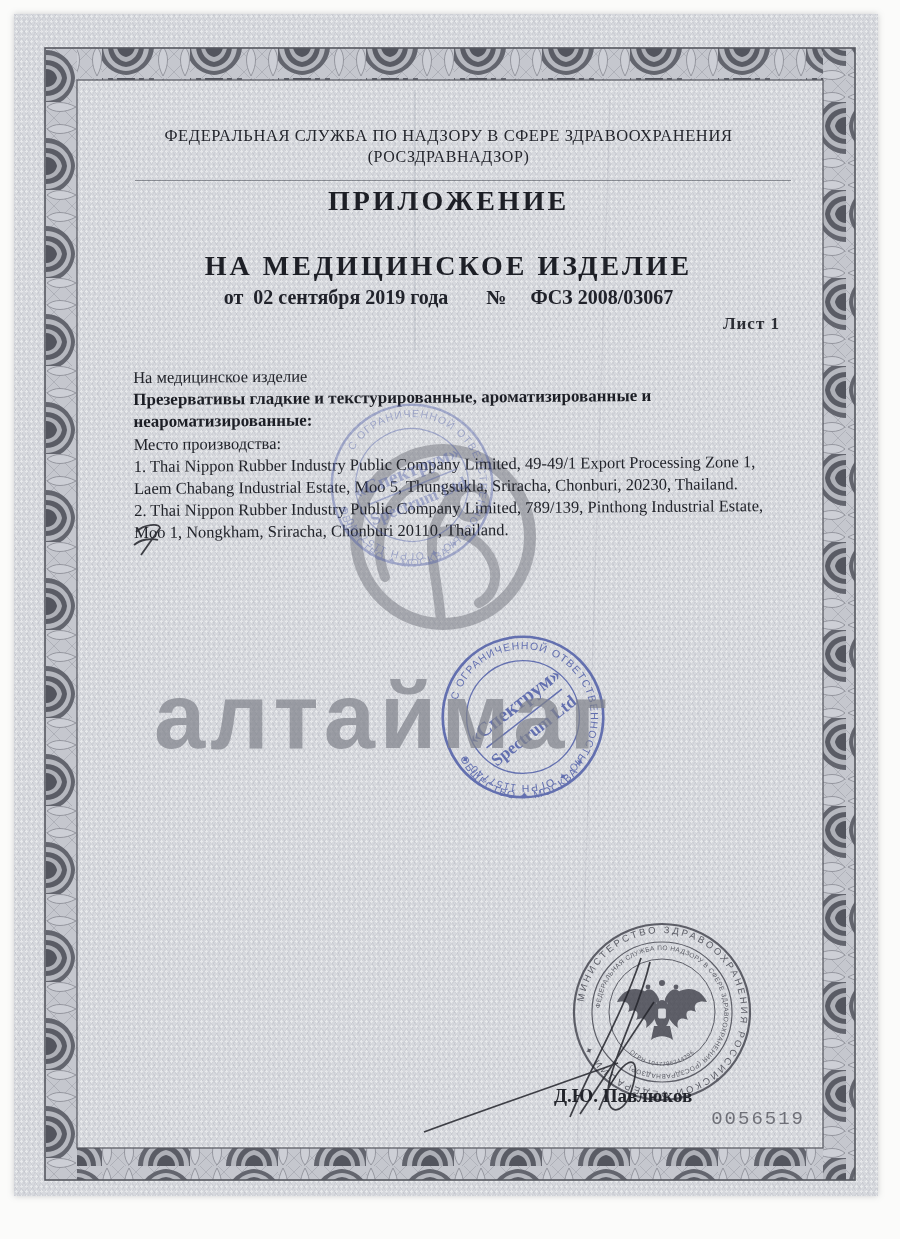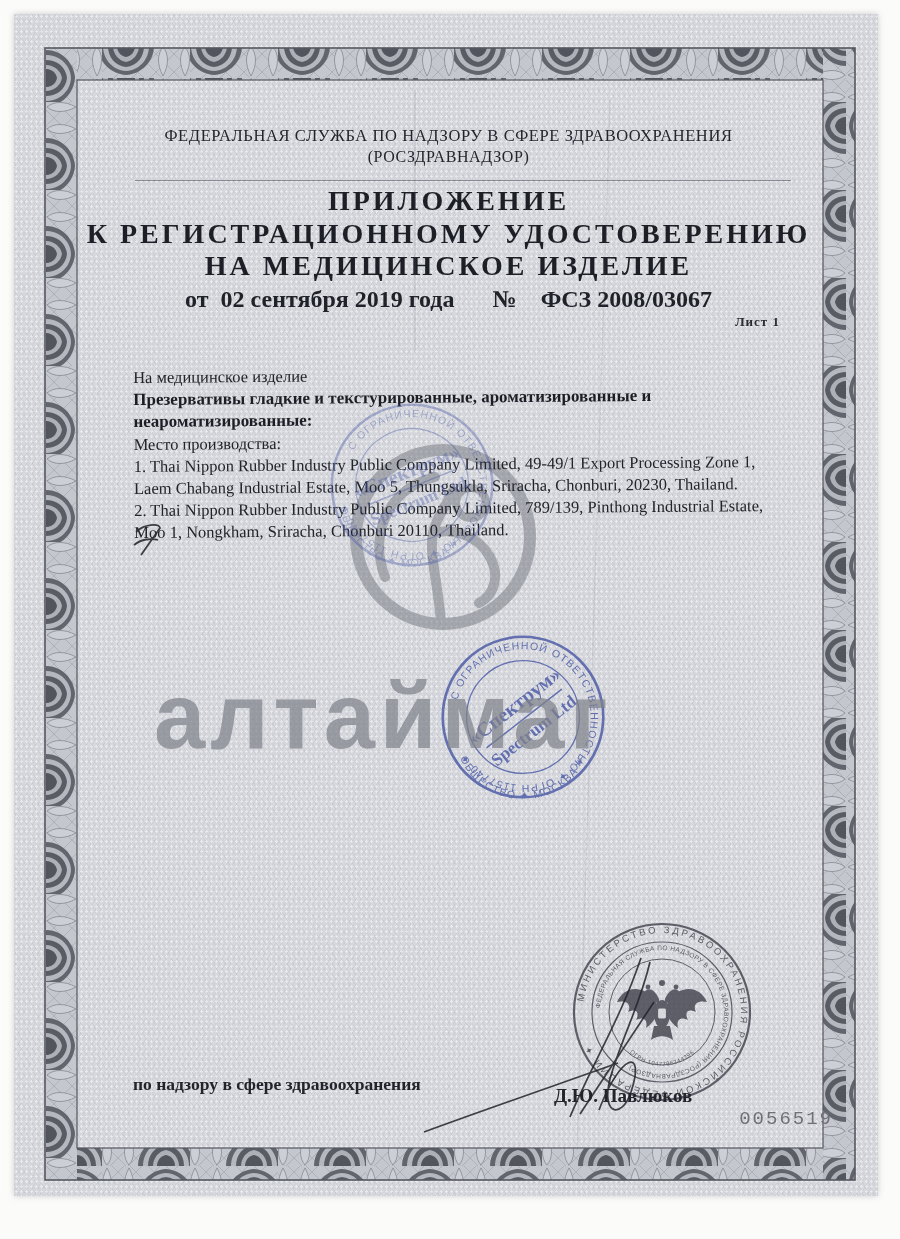--- a/index.html
+++ b/index.html
@@ -17,34 +17,34 @@
   .layer{position:absolute;left:0;top:0;width:864px;height:1182px;}
   
   .center-col{position:absolute;left:63px;width:743px;text-align:center;color:#23252c;}
   .agency1{top:112px;font-size:16.5px;letter-spacing:.6px;}
   .agency2{top:134px;font-size:16px;letter-spacing:.6px;}
   .hrule{position:absolute;left:121px;top:166px;width:656px;height:0;
          border-top:1px solid rgba(70,72,82,.55);}
   .title{font-family:Liberation Serif, serif;font-weight:bold;color:#1d1f26;
          font-size:28px;letter-spacing:3px;}
   .title1{top:171px;} .title2{top:204px;} .title3{top:236px;}
-  .dateline{top:272px;font-size:24px;font-weight:bold;color:#20222a;}
+  .dateline{top:272px;font-size:20px;font-weight:bold;color:#20222a;}
   .dateline .gap1{display:inline-block;width:38px;}
   .dateline .gap2{display:inline-block;width:24px;}
   .sheet{position:absolute;left:616px;top:300px;width:150px;text-align:right;
-         font-size:13px;font-weight:bold;color:#2a2c33;letter-spacing:1px;}
+         font-size:17px;font-weight:bold;color:#2a2c33;letter-spacing:1px;}
   .bodyblock{position:absolute;left:119px;top:353px;width:670px;
              font-size:16.5px;line-height:22.2px;color:#22242b;
              transform:rotate(-0.45deg);transform-origin:left top;}
   .bodyblock .b{font-weight:bold;font-size:17px;color:#1c1e25;}
   .sigblock{position:absolute;left:119px;top:1058px;width:460px;
             font-size:17.5px;line-height:24px;font-weight:bold;color:#22242b;}
   .signer{position:absolute;left:540px;top:1071px;width:240px;
           font-size:19px;font-weight:bold;color:#22242b;}
-  .formnum{position:absolute;left:568px;top:1094px;width:251px;text-align:right;
+  .formnum{position:absolute;left:540px;top:1094px;width:251px;text-align:right;
            font-family:"Liberation Mono", monospace;font-size:19px;letter-spacing:2px;
            color:#6f7078;}
   
   .wm-brand{position:absolute;left:140px;top:650px;width:600px;
             font-family:"Liberation Sans", sans-serif;font-weight:bold;
             font-size:92px;letter-spacing:5px;color:rgba(128,130,138,.72);}
   .wm-tag{position:absolute;left:140px;top:756px;width:600px;text-align:center;
           font-family:"Liberation Sans", sans-serif;font-weight:600;
           font-size:27px;letter-spacing:1.5px;color:rgba(134,136,144,.78);}
   
@@ -105,21 +105,20 @@
         <path d="M-2,84 C-6,40 -14,18 -10,-4 C-7,-20 4,-32 10,-46" stroke-width="10"></path>
         <path d="M-10,-4 C12,-10 36,0 47,20 C57,38 52,58 36,66" stroke-width="10"></path>
         <circle cx="28" cy="-34" r="15" stroke-width="8"></circle>
       </g>
     </svg>
 
     <div class="center-col agency1">ФЕДЕРАЛЬНАЯ СЛУЖБА ПО НАДЗОРУ В СФЕРЕ ЗДРАВООХРАНЕНИЯ</div>
     <div class="center-col agency2">(РОСЗДРАВНАДЗОР)</div>
     <div class="hrule"></div>
     <div class="center-col title title1">ПРИЛОЖЕНИЕ</div>
-    <div class="center-col title title2">К РЕГИСТРАЦИОННОМУ УДОСТОВЕРЕНИЮ</div>
     <div class="center-col title title3">НА МЕДИЦИНСКОЕ ИЗДЕЛИЕ</div>
     <div class="center-col dateline">
       <span>от</span>&nbsp;
       <span>02 сентября 2019 года</span><span class="gap1"></span><span>№</span><span class="gap2"></span><span>ФСЗ 2008/03067</span>
     </div>
     <div class="sheet">Лист 1</div>
 
     <div class="bodyblock">
       <div>На медицинское изделие</div>
       <div class="b">Презервативы гладкие и текстурированные, ароматизированные и</div>
@@ -197,21 +196,20 @@
           <path d="M3,-13 C8,-24 15,-25 18,-19 L11,-16 C13,-12 9,-9 3,-9 Z"></path>
           <circle cx="-14" cy="-25" r="2.4"></circle>
             <circle cx="14" cy="-25" r="2.4"></circle>
             <circle cx="0" cy="-29" r="3"></circle>
           <rect x="-4.5" y="-4" width="9" height="11" rx="2" fill="#d6d8dd" stroke="#3f404a" stroke-width="1.2"></rect>
         </g>
       </g>
     </svg>
 
     <div class="sigblock">
-      <div>по надзору в сфере здравоохранения</div>
     </div>
     <div class="signer">Д.Ю. Павлюков</div>
     <div class="formnum">0056519</div>
 
     <svg class="layer" width="864" height="1182">
       <g stroke="#23242b" stroke-width="1.7" fill="none" opacity=".85">
         <path d="M410,1118 C470,1096 545,1070 604,1049"></path>
         <path d="M556,1103 C580,1046 606,1006 627,944"></path>
         <path d="M585,1096 C606,1040 632,1032 617,1078 C608,1106 584,1102 598,1058 C612,1014 626,990 636,948"></path>
         <path d="M566,1100 L640,988"></path>

